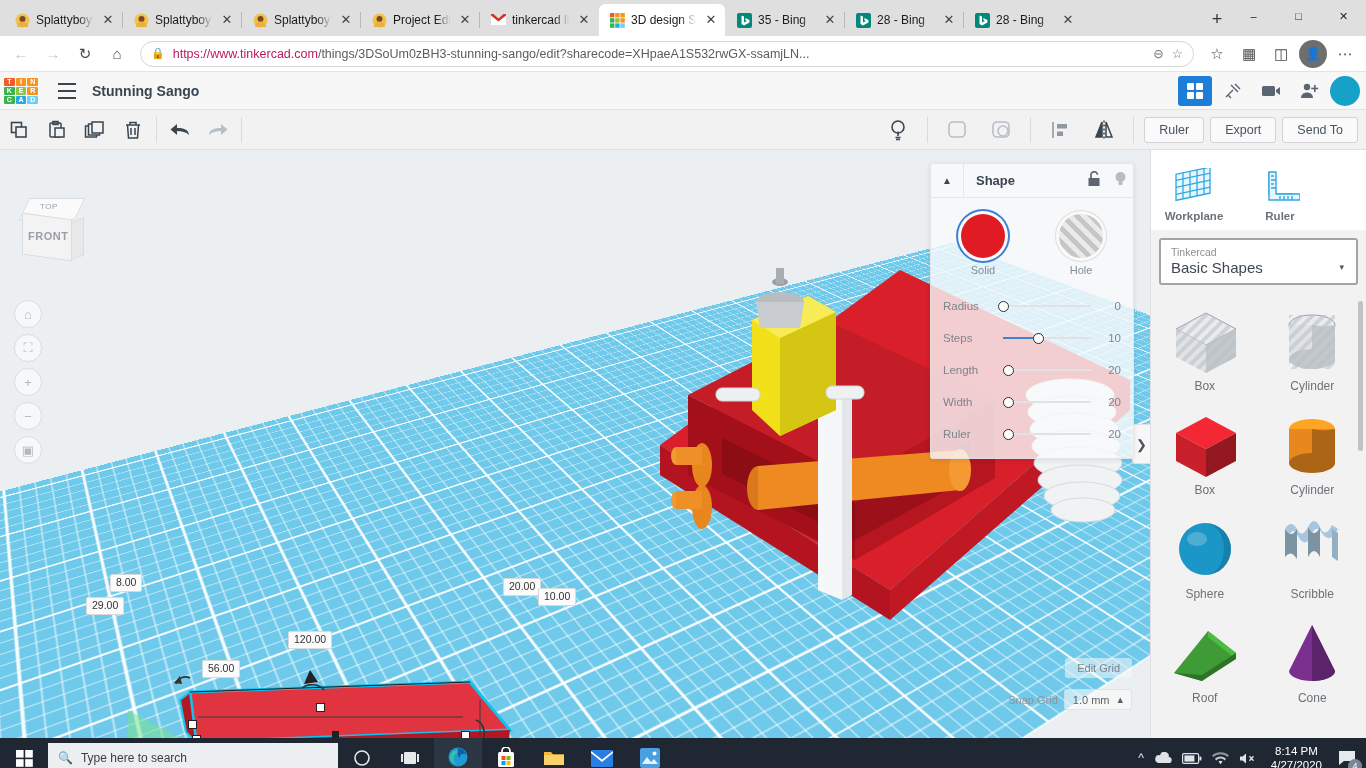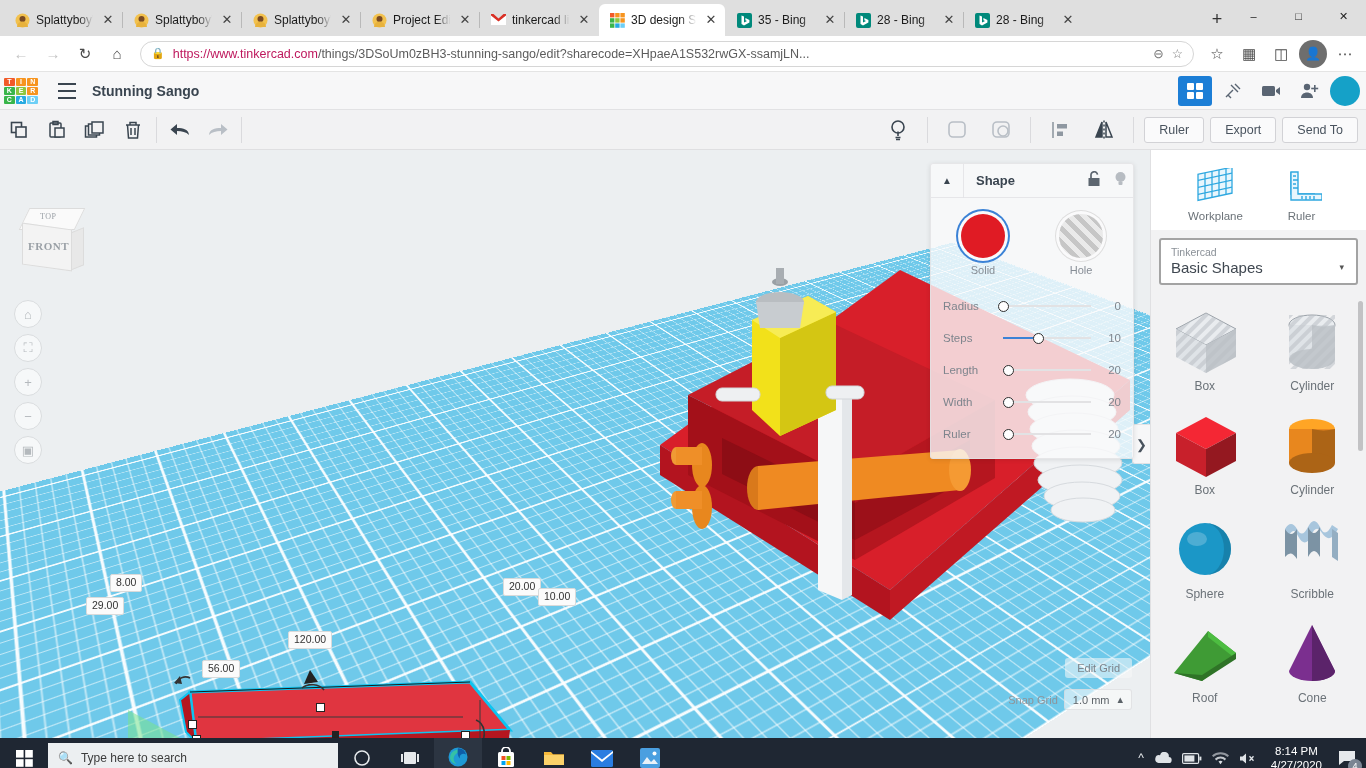--- a/index.html
+++ b/index.html
@@ -93,21 +93,21 @@
       repeating-linear-gradient(90deg, rgba(255,255,255,.55) 0 1px, transparent 1px 11px),
       repeating-linear-gradient(0deg, rgba(255,255,255,.55) 0 1px, transparent 1px 11px),
       repeating-linear-gradient(90deg, rgba(255,255,255,.9) 0 1.5px, transparent 1.5px 55px),
       repeating-linear-gradient(0deg, rgba(255,255,255,.9) 0 1.5px, transparent 1.5px 55px),
       #6fc9ea;
     transform: perspective(900px) rotateX(58deg) rotateZ(-31deg) scale(1.18);
     transform-origin: 50% 30%;
   }
 
   
-  #view-cube { position: absolute; left: 16px; top: 58px; width: 72px; height: 66px; font-family: Liberation Serif, serif; }
+  #view-cube { position: absolute; left: 16px; top: 48px; width: 72px; height: 66px; }
   #vc-top { position:absolute; left:8px; top:0; width:56px; height:22px; background:#fafafa;
       border:1px solid #dcdcdc; transform: skewX(-26deg); }
   #vc-top-label { position:absolute; left:24px; top:4px; font-size:8px; color:#9aa0a6; letter-spacing:.5px;}
   #vc-front { position:absolute; left:6px; top:18px; width:50px; height:42px; background:#f3f3f3;
       border:1px solid #dcdcdc; transform: skewY(8deg);}
   #vc-front-label { position:absolute; left:12px; top:32px; font-size:11px; color:#9aa0a6; font-weight:bold; letter-spacing:.5px;text-align:center;}
   #vc-side { position:absolute; left:54px; top:22px; width:14px; height:38px; background:#e8e8e8;
       border:1px solid #dcdcdc; transform: skewY(-22deg);}
   .nav-circ { position: absolute; left: 14px; width: 28px; height: 28px; border-radius: 50%;
     border: 1px solid #d9dcde; background: rgba(255,255,255,.55); display: flex;
@@ -159,21 +159,21 @@
     background: #fff; border: 1.6px solid #2f2f2f; }
   .prop .pval { width: 22px; text-align: right; font-size: 11.5px; color: #7e858d; }
 
   
   #panel-arrow { position: absolute; right: 0; top: 274px; width: 18px; height: 40px;
     background: #f7f7f8; border: 1px solid #e2e2e4; border-right: none; border-radius: 3px 0 0 3px;
     display: flex; align-items: center; justify-content: center; color: #49535e; font-size: 13px; }
 
   
   #sidebar { width: 216px; background: #f2f2f3; border-left: 1px solid #e0e0e2; display: flex; flex-direction: column; }
-  #sb-tools { display: flex; justify-content: center; padding: 14px 0 8px; background:#fff;}
+  #sb-tools { display: flex; justify-content: flex-start; padding: 14px 0 8px; background:#fff;font-weight:bold;}
   .sb-tool { width: 86px; text-align: center; }
   .sb-tool .ti { height: 46px; display: flex; align-items: center; justify-content: center; }
   .sb-tool .tl { font-size: 11.5px; color: #6b7278; }
   #sb-select {
     margin: 8px; background: #fff; border: 2px solid #a3a3a3; border-radius: 3px;
     padding: 6px 10px 7px; position: relative;
   }
   #sb-select .kicker { font-size: 10.5px; color: #8a9097; }
   #sb-select .value { font-size: 15px; color: #3f4750; margin-top: 1px; }
   #sb-caret { position: absolute; right: 12px; top: 22px; color: #555; font-size: 9px; }

